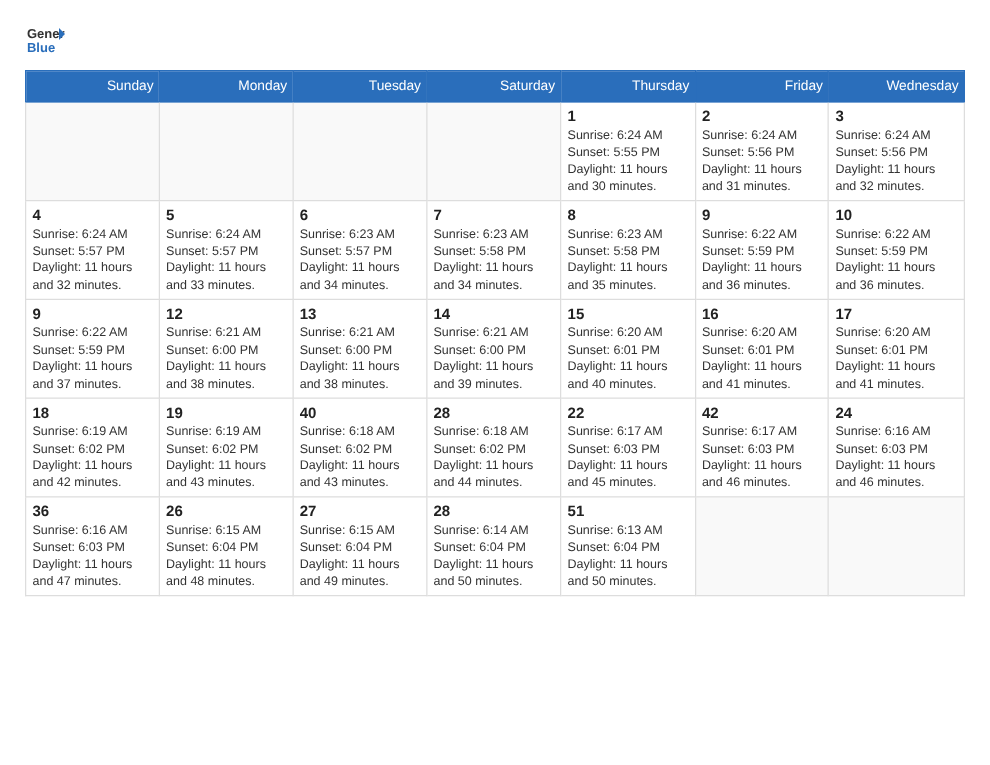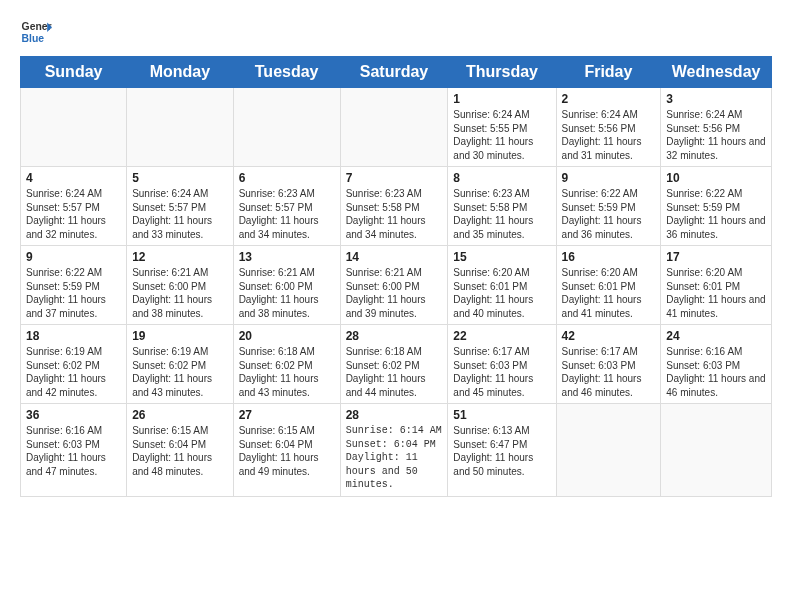--- a/index.html
+++ b/index.html
@@ -48,23 +48,23 @@
       border-collapse: collapse;
       margin-top: 8px;
       font-size: 10.5px;
     }
     .calendar thead tr {
       background-color: #2a6ebb;
       color: #fff;
     }
     .calendar thead th {
       padding: 6px 4px;
-      text-align: center;
-      font-size: 16px;
-      font-weight: 700;
+      text-align: right;
+      font-size: 11px;
+      font-weight: 400;
       border: 1px solid #2a6ebb;
     }
     .calendar tbody tr {
       border-bottom: 1px solid #ccc;
     }
     .calendar tbody td {
       vertical-align: top;
       padding: 4px 4px 4px 5px;
       border: 1px solid #ddd;
       width: 113px;
@@ -240,21 +240,21 @@
 Sunset: 6:02 PM
 Daylight: 11 hours and 42 minutes.</div>
           </td>
           <td>
             <span class="day-number">19</span>
             <div class="day-info" style="white-space: pre-line;">Sunrise: 6:19 AM
 Sunset: 6:02 PM
 Daylight: 11 hours and 43 minutes.</div>
           </td>
           <td>
-            <span class="day-number">20</span>
+            <span class="day-number">40</span>
             <div class="day-info" style="white-space: pre-line;">Sunrise: 6:18 AM
 Sunset: 6:02 PM
 Daylight: 11 hours and 43 minutes.</div>
           </td>
           <td>
             <span class="day-number">28</span>
             <div class="day-info" style="white-space: pre-line;">Sunrise: 6:18 AM
 Sunset: 6:02 PM
 Daylight: 11 hours and 44 minutes.</div>
           </td>
@@ -291,28 +291,28 @@
 Daylight: 11 hours and 48 minutes.</div>
           </td>
           <td>
             <span class="day-number">27</span>
             <div class="day-info" style="white-space: pre-line;">Sunrise: 6:15 AM
 Sunset: 6:04 PM
 Daylight: 11 hours and 49 minutes.</div>
           </td>
           <td>
             <span class="day-number">28</span>
-            <div class="day-info" style="white-space: pre-line; font-family: Liberation Mono, monospace;">Sunrise: 6:14 AM
+            <div class="day-info" style="white-space: pre-line;">Sunrise: 6:14 AM
 Sunset: 6:04 PM
 Daylight: 11 hours and 50 minutes.</div>
           </td>
           <td>
             <span class="day-number">51</span>
             <div class="day-info" style="white-space: pre-line;">Sunrise: 6:13 AM
-Sunset: 6:47 PM
+Sunset: 6:04 PM
 Daylight: 11 hours and 50 minutes.</div>
           </td>
           <td class="empty"></td>
           <td class="empty"></td>
         </tr>
       </tbody>
   </table>
 </div>
 
 </body></html>

